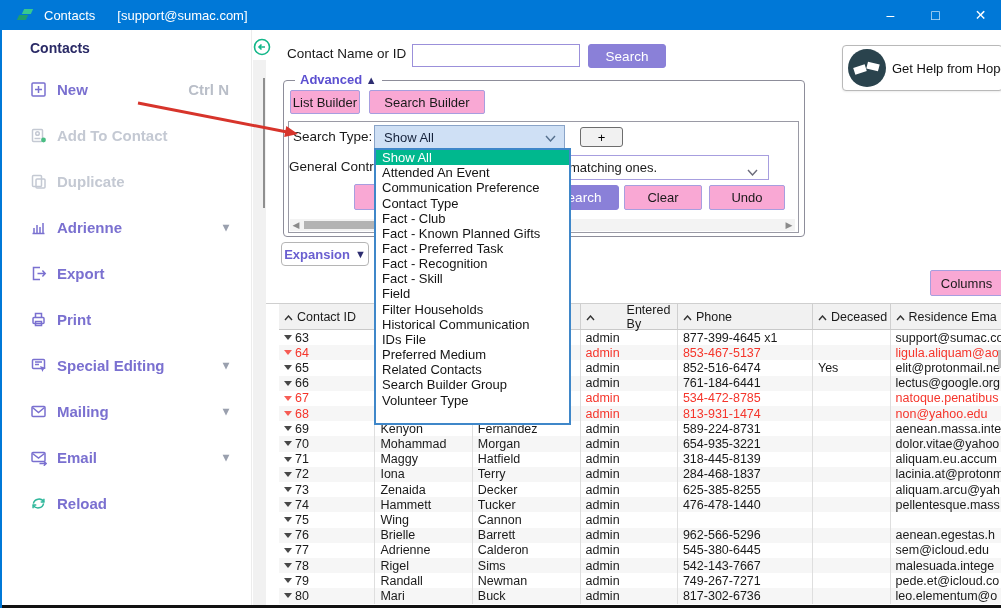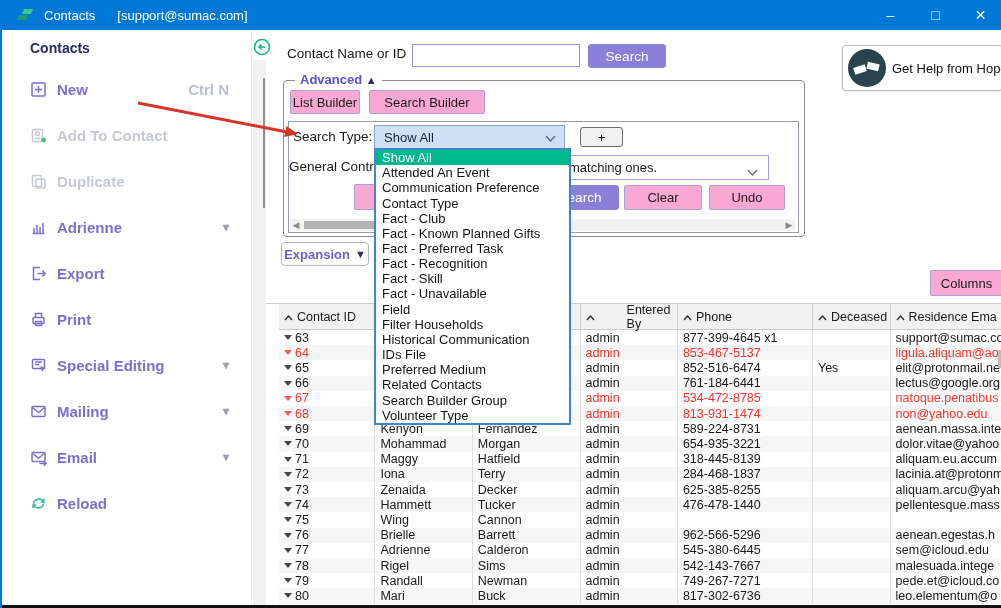--- a/index.html
+++ b/index.html
@@ -783,21 +783,20 @@
   <div class="abs dropdown" id="dropdown">
       <div class="dd-item selected">Show All</div>
       <div class="dd-item">Attended An Event</div>
       <div class="dd-item">Communication Preference</div>
       <div class="dd-item">Contact Type</div>
       <div class="dd-item">Fact - Club</div>
       <div class="dd-item">Fact - Known Planned Gifts</div>
       <div class="dd-item">Fact - Preferred Task</div>
       <div class="dd-item">Fact - Recognition</div>
       <div class="dd-item">Fact - Skill</div>
-      <div class="dd-item">Fact - Unavailable</div>
       <div class="dd-item">Field</div>
       <div class="dd-item">Filter Households</div>
       <div class="dd-item">Historical Communication</div>
       <div class="dd-item">IDs File</div>
       <div class="dd-item">Preferred Medium</div>
       <div class="dd-item">Related Contacts</div>
       <div class="dd-item">Search Builder Group</div>
       <div class="dd-item">Volunteer Type</div>
     </div>
 

